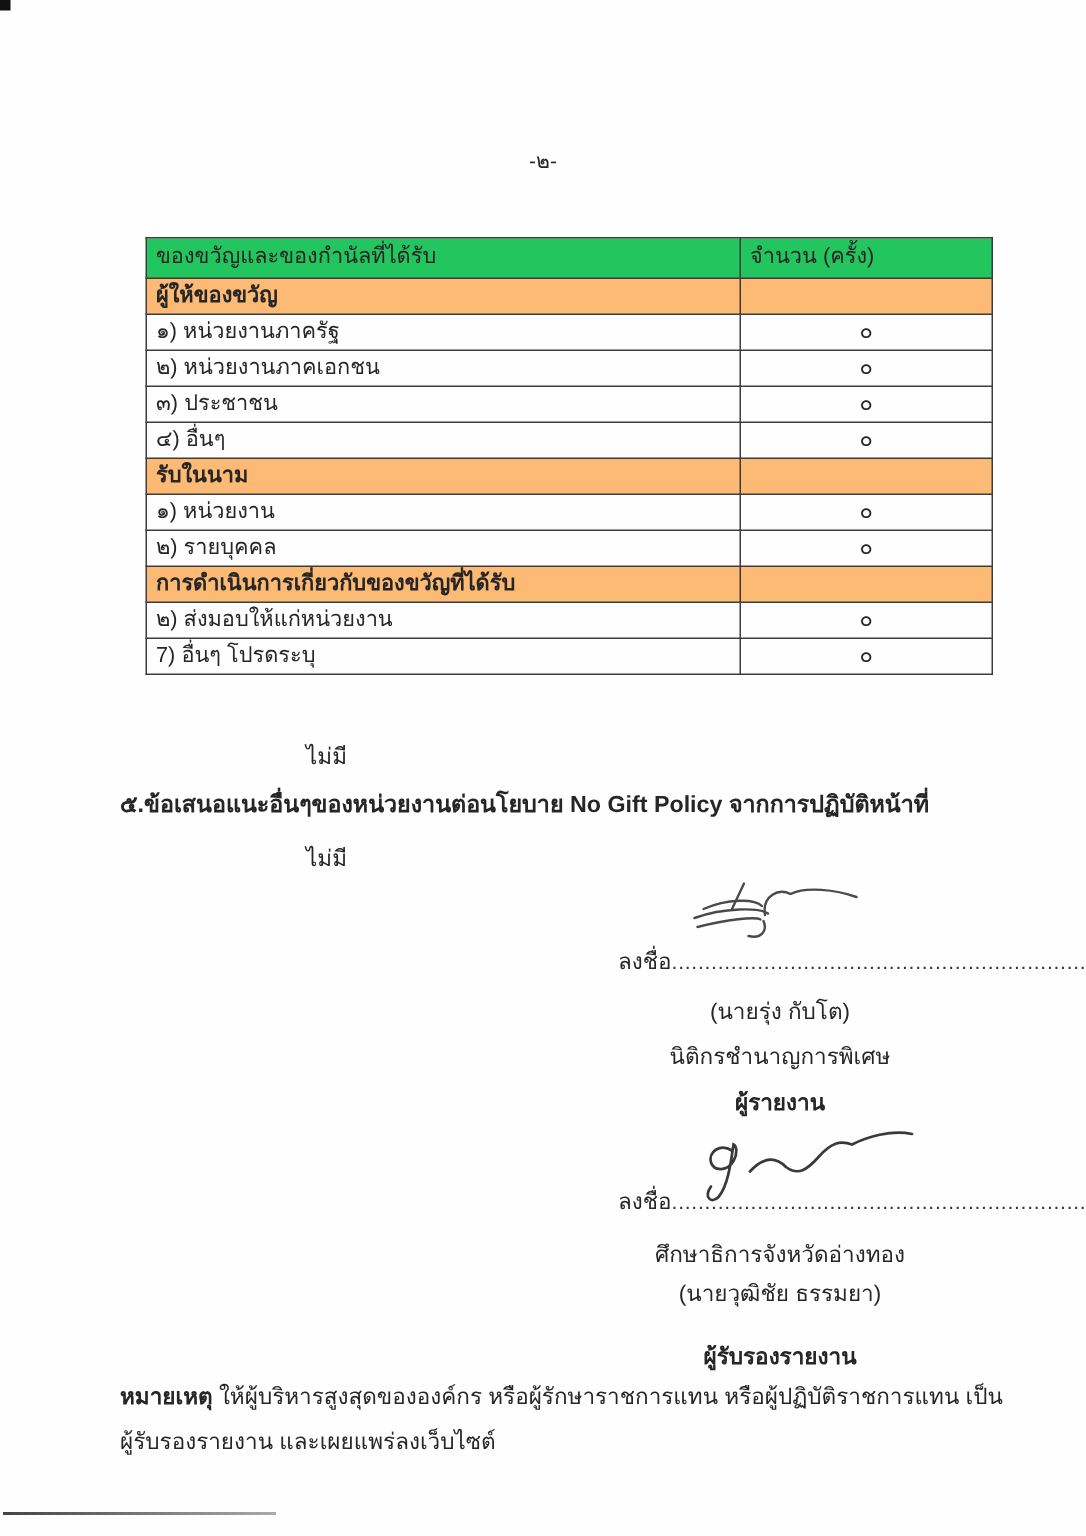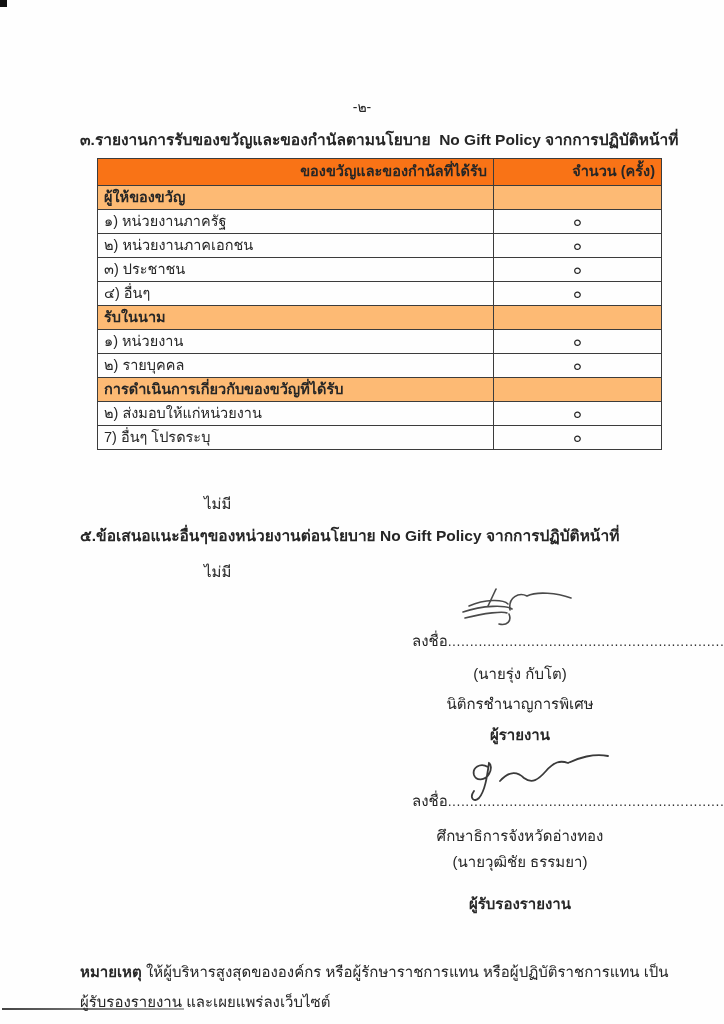--- a/index.html
+++ b/index.html
@@ -20,54 +20,53 @@
   }
   .gift-table th,.gift-table td{
     border:1px solid #3c3c3c;
     font-size:14.5px;
     padding:1px 6px;
     height:21px;
     line-height:1.35;
     overflow:visible;
   }
   .gift-table th{
-    background:#f97316;
-    font-weight:bold;
-    text-align:right;
+    background:#22c55e;
+    font-weight:normal;
+    text-align:left;
     height:24px;
   }
   .gift-table col.c1{width:396px;}
   .gift-table col.c2{width:168px;}
   .gift-table tr.group td{background:#fdba74;font-weight:bold;}
   .gift-table td.c2{text-align:center;}
   .section-heading{font-size:15.5px;font-weight:bold;left:80px;}
   .answer{font-size:15px;left:168px;margin-left:36px;}
   .sig-label-line{left:412px;font-size:15px;white-space:nowrap;}
   .sig-dots{letter-spacing:0.5px;font-size:14px;color:#333;}
   .sig-center{left:392px;width:256px;text-align:center;font-size:15px;}
   .bold{font-weight:bold;}
   .footnote{
     top:917px;left:80px;width:592px;
-    font-size:15px;line-height:30px;margin-top:40px;
+    font-size:15px;line-height:30px;
   }
   .scribble{pointer-events:none;}
   .artifact-corner{top:0;left:0;width:7px;height:7px;background:#111;}
   .artifact-line{top:1008px;left:2px;width:182px;height:2px;background:linear-gradient(to right,#444,#aaa);}
 </style>
 </head>
 <body>
 
 <div class="page">
 
   <div class="abs artifact-corner"></div>
   <div class="abs artifact-line"></div>
 
   <div class="abs page-number">-๒-</div>
 
-  <div class="abs h3-heading">๓.รายงานการรับของขวัญและของกำนัลตามนโยบาย  No Gift Policy จากการปฏิบัติหน้าที่</div>
 
   <table class="gift-table">
     <colgroup>
         <col class="c1">
         <col class="c2">
       </colgroup>
     <thead>
       <tr>
         <th class="c1">ของขวัญและของกำนัลที่ได้รับ</th>
         <th class="c2">จำนวน (ครั้ง)</th>

